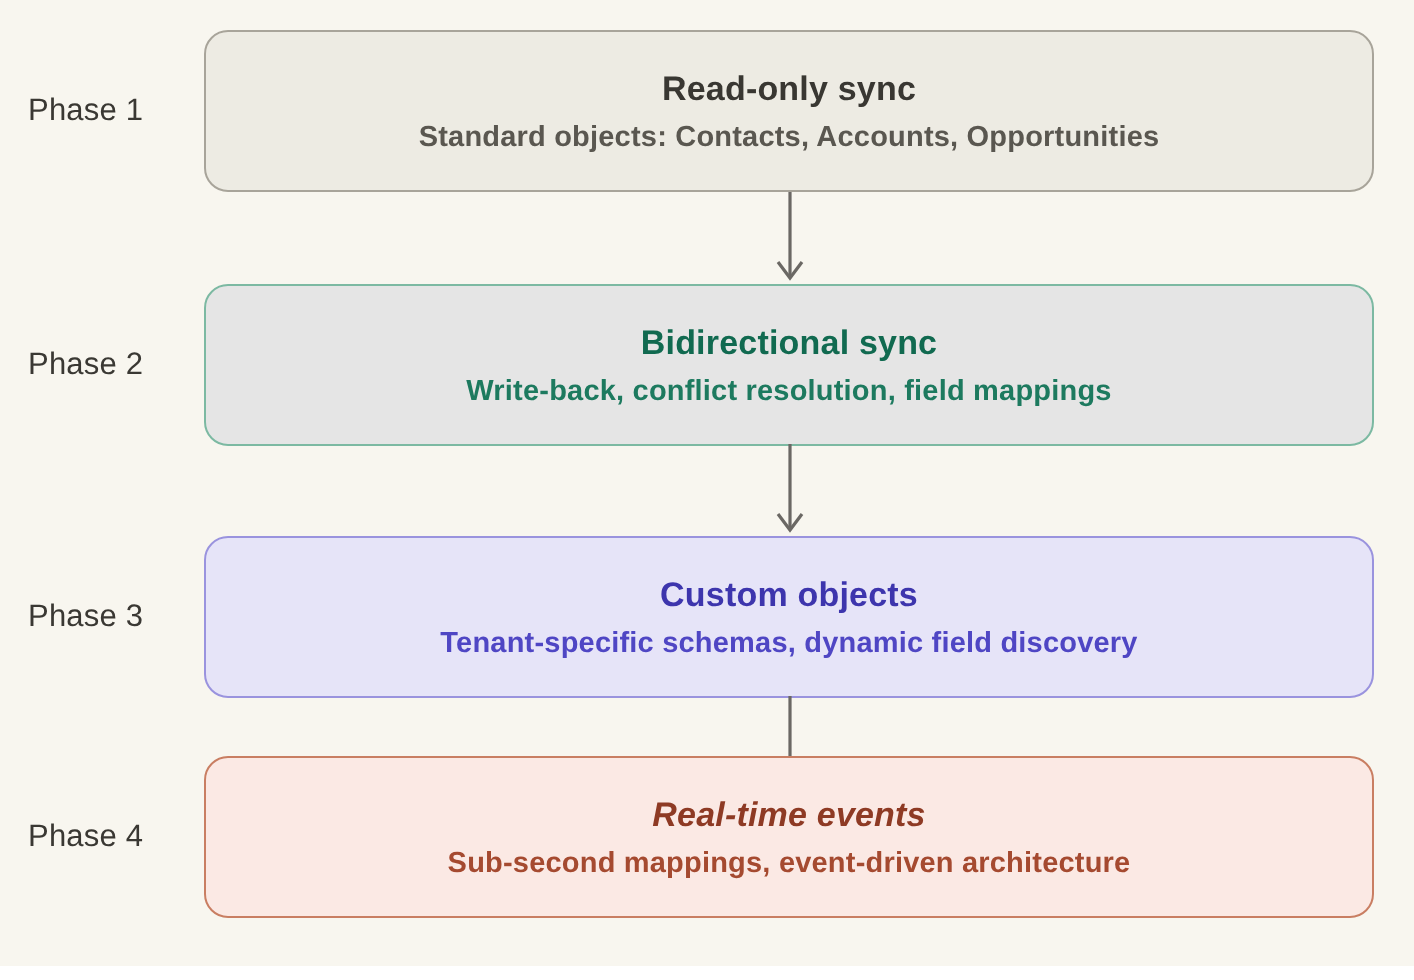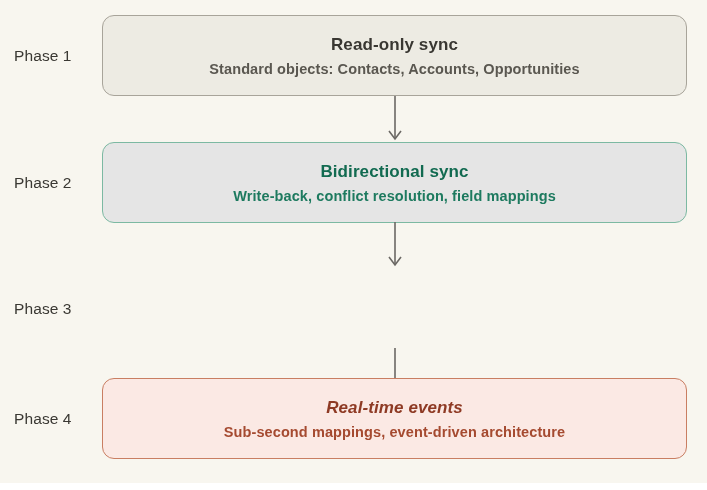--- a/index.html
+++ b/index.html
@@ -84,20 +84,24 @@
 
   <div class="arrow arrow-1">
     <svg width="18" height="46" viewBox="0 0 18 46">
       <line x1="9" y1="0" x2="9" y2="42" stroke="#6b6864" stroke-width="1.6"></line>
       <polyline points="3,35 9,43 15,35" fill="none" stroke="#6b6864" stroke-width="1.6"></polyline>
     </svg>
   </div>
 
   <div class="phase-row row-2 phase-2">
     <div class="phase-label">Phase 3</div>
+    <div class="phase-box">
+      <div class="box-title">Custom objects</div>
+      <div class="box-subtitle">Tenant-specific schemas, dynamic field discovery</div>
+    </div>
   </div>
 
   <div class="arrow arrow-2">
     <svg width="18" height="46" viewBox="0 0 18 46">
       <line x1="9" y1="0" x2="9" y2="42" stroke="#6b6864" stroke-width="1.6"></line>
       <polyline points="3,35 9,43 15,35" fill="none" stroke="#6b6864" stroke-width="1.6"></polyline>
     </svg>
   </div>
 
   <div class="phase-row row-3 phase-3">

